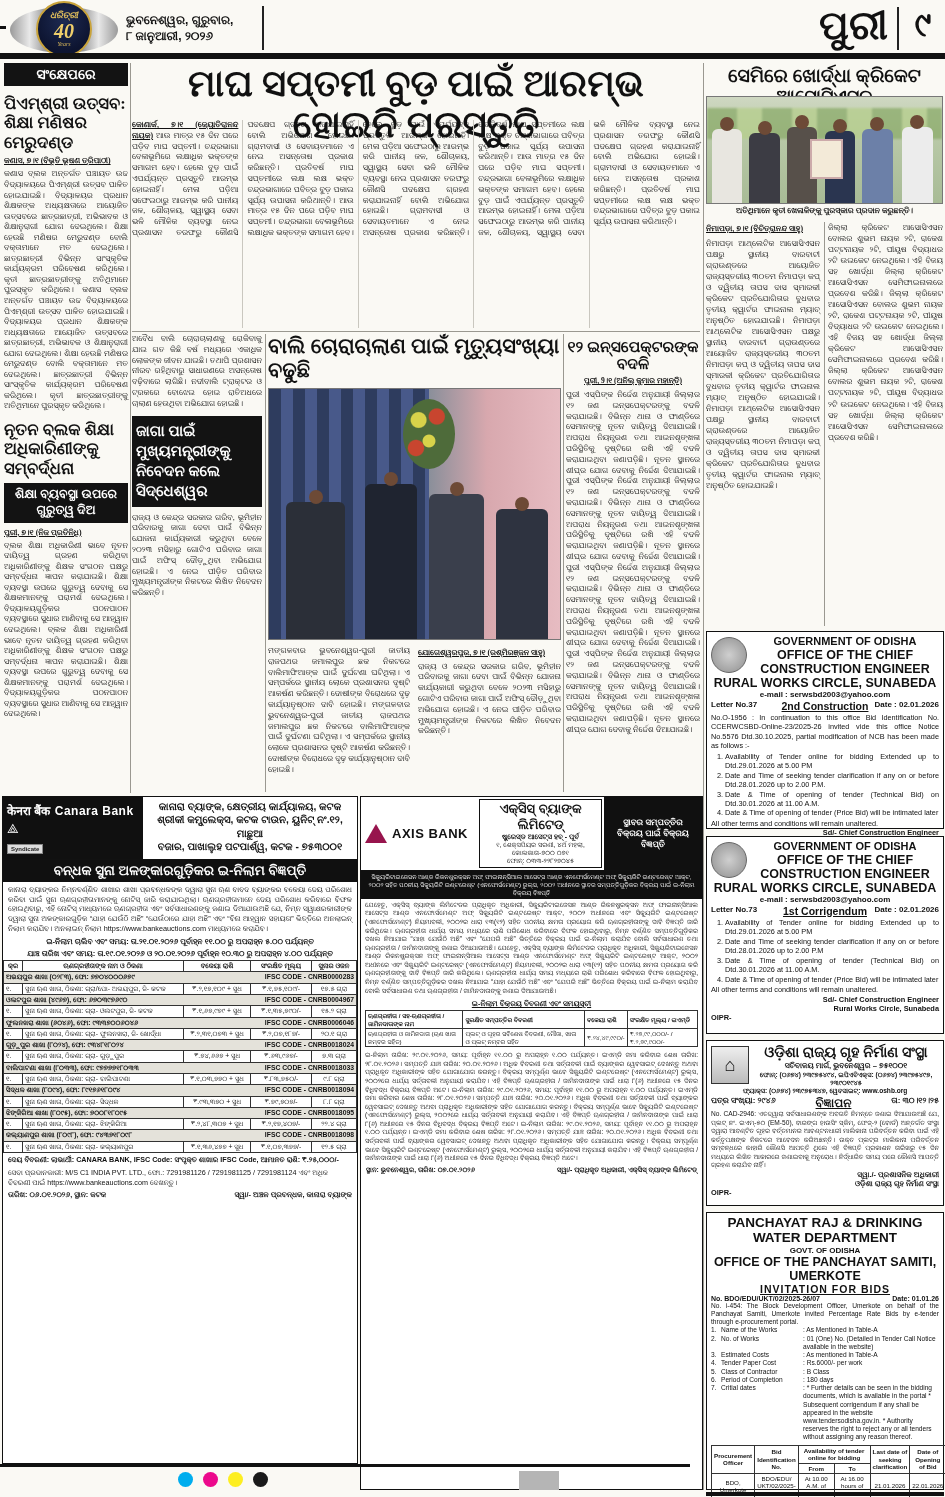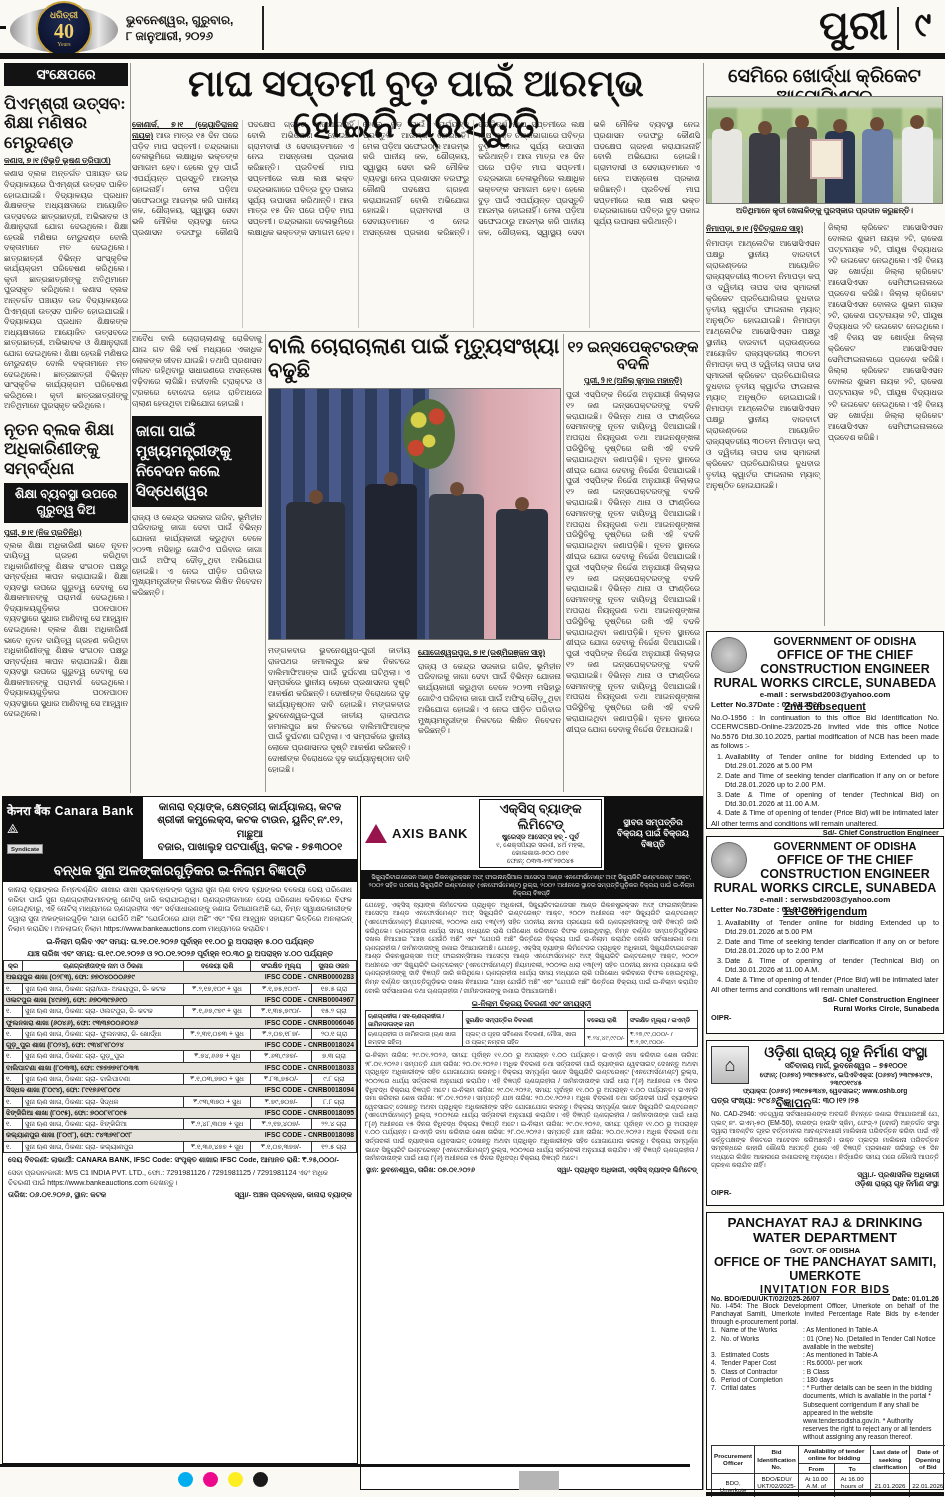--- a/index.html
+++ b/index.html
@@ -8,21 +8,21 @@
   .abs{position:absolute;}
   .jt{text-align:justify;}
   .ctr{text-align:center;}
   .b{font-weight:bold;}
   .small{font-size:8px;line-height:1.32;}
   .rule-v{position:absolute;width:1px;background:#9a9890;}
   .rule-h{position:absolute;height:1px;background:#9a9890;}
 
   
   .mast-bar{position:absolute;left:0;top:53px;width:945px;height:6px;background:#121212;}
-  .logo-wrap{position:absolute;left:10px;top:1px;width:108px;height:56px;}
+  .logo-wrap{position:absolute;left:10px;top:1px;width:108px;height:56px;font-style:italic;}
   .logo-wing{position:absolute;left:0;top:6px;width:108px;height:46px;border-radius:50%;
              background:linear-gradient(90deg,#9a9a9a,#e8e8e8 18%,#555 45%,#555 55%,#e8e8e8 82%,#9a9a9a);}
   .logo-circle{position:absolute;left:26px;top:0;width:56px;height:56px;border-radius:50%;
                background:radial-gradient(circle at 50% 35%,#1d2a52,#0d1430 70%);
                border:2px solid #c9a33a;box-sizing:border-box;color:#e7c35c;text-align:center;}
   .logo-circle .l1{font-size:9px;margin-top:7px;font-weight:bold;}
   .logo-circle .l2{font-size:20px;font-weight:bold;line-height:1;color:#f0cf6b;}
   .logo-circle .l3{font-size:6px;color:#d8b75a;}
   .mast-date{position:absolute;left:126px;top:12px;width:130px;font-family:"Liberation Sans",sans-serif;
              font-size:12px;font-weight:bold;line-height:1.35;}
@@ -63,21 +63,21 @@
   #cric-left{left:706px;top:222px;width:114px;height:404px;font-size:8px;line-height:1.38;}
   #cric-right{left:828px;top:222px;width:115px;height:404px;font-size:8px;line-height:1.38;}
   .cric-sub{font-size:14.5px;font-weight:bold;line-height:1.2;margin-bottom:5px;}
 
   
   .notice{position:absolute;left:706px;width:238px;border:1.6px solid #111;background:#fff;
           box-sizing:border-box;font-family:"Liberation Sans",sans-serif;padding:3px 4px;}
   .notice .gh1{font-size:11px;font-weight:bold;text-align:center;line-height:1.15;}
   .notice .gh2{font-size:12.5px;font-weight:bold;text-align:center;line-height:1.12;}
   .notice .email{font-size:8px;font-weight:bold;text-align:center;}
-  .notice .meta{display:flex;font-size:8px;font-weight:bold;margin-top:1px;}
+  .notice .meta{display:flex;justify-content:space-between;font-size:8px;font-weight:bold;margin-top:1px;}
   .notice .corr{font-size:10.5px;font-weight:bold;text-align:center;text-decoration:underline;margin:-9px 0 1px;}
   .notice .body{font-size:7.3px;line-height:1.3;text-align:justify;}
   .notice ol{margin:1px 0 1px 14px;padding:0;font-size:7.3px;line-height:1.3;text-align:justify;}
   .notice .sig{font-size:7.4px;font-weight:bold;text-align:right;line-height:1.25;}
   .notice .oipr{font-size:7.4px;font-weight:bold;}
   .emblem{float:left;width:34px;height:34px;border-radius:50%;background:radial-gradient(#cfcfcf,#8f8f8f);
           margin:2px 4px 0 0;border:1px solid #666;}
 
   
   #oshb .t1{font-size:14.5px;font-weight:bold;text-align:center;font-family:"Liberation Serif",serif;}
@@ -272,21 +272,21 @@
   <div class="notice" id="corr1" style="top:631px;height:198px;">
     <div class="emblem"></div>
     <div class="gh1">GOVERNMENT OF ODISHA</div>
     <div class="gh2">OFFICE OF THE CHIEF CONSTRUCTION ENGINEER</div>
     <div class="gh2">RURAL WORKS CIRCLE, SUNABEDA</div>
     <div class="email">e-mail : serwsbd2003@yahoo.com</div>
     <div class="meta">
       <span>Letter No.37</span>
       <span>Date : 02.01.2026</span>
     </div>
-    <div class="corr">2nd Subsequent</div>
+    <div class="corr">2nd Construction</div>
     <div class="body">No.O-1956 : In continuation to this office Bid Identification No. CCERWCSBD-Online-23/2025-26 invited vide this office Notice No.5576 Dtd.30.10.2025, partial modification of NCB has been made as follows :-</div>
     <ol>
 
     <li>Availability of Tender online for bidding Extended up to Dtd.29.01.2026 at 5.00 PM</li>
         <li>Date and Time of seeking tender clarification if any on or before Dtd.28.01.2026 up to 2.00 P.M.</li>
         <li>Date &amp; Time of opening of tender (Technical Bid) on Dtd.30.01.2026 at 11.00 A.M.</li>
         <li>Date &amp; Time of opening of tender (Price Bid) will be intimated later</li>
       </ol>
     <div class="body">All other terms and conditions will remain unaltered.</div>
     <div class="sig">

